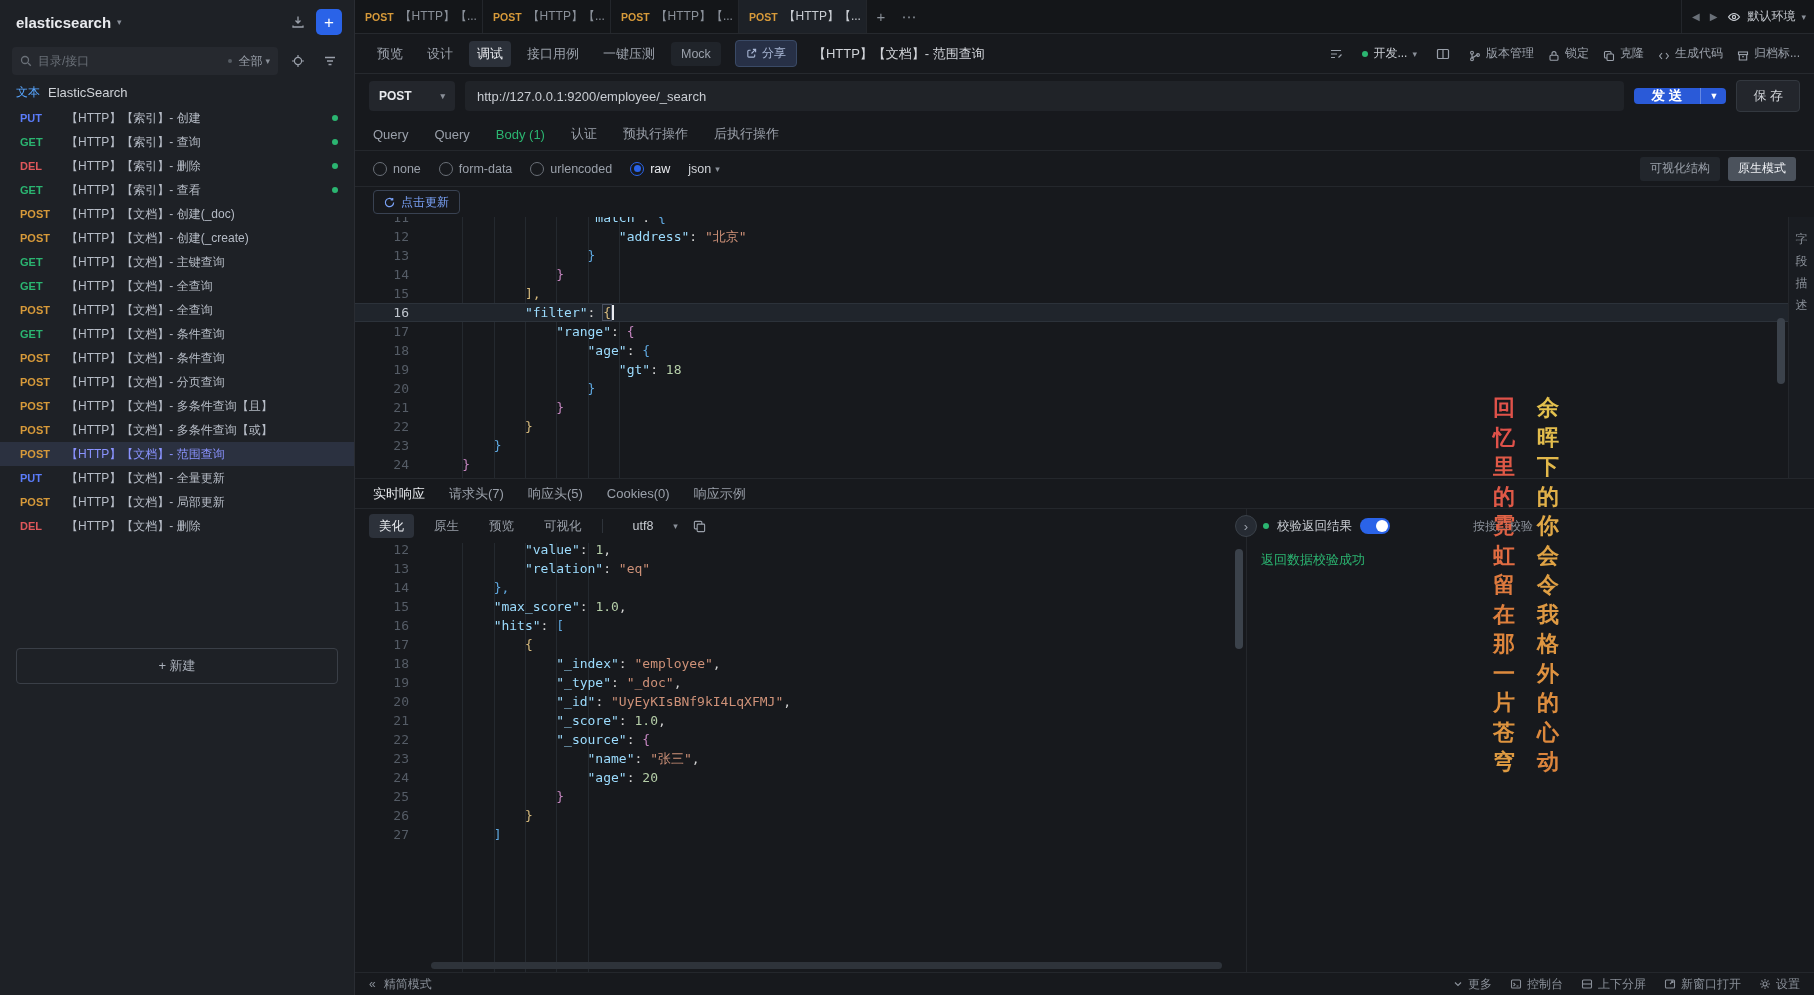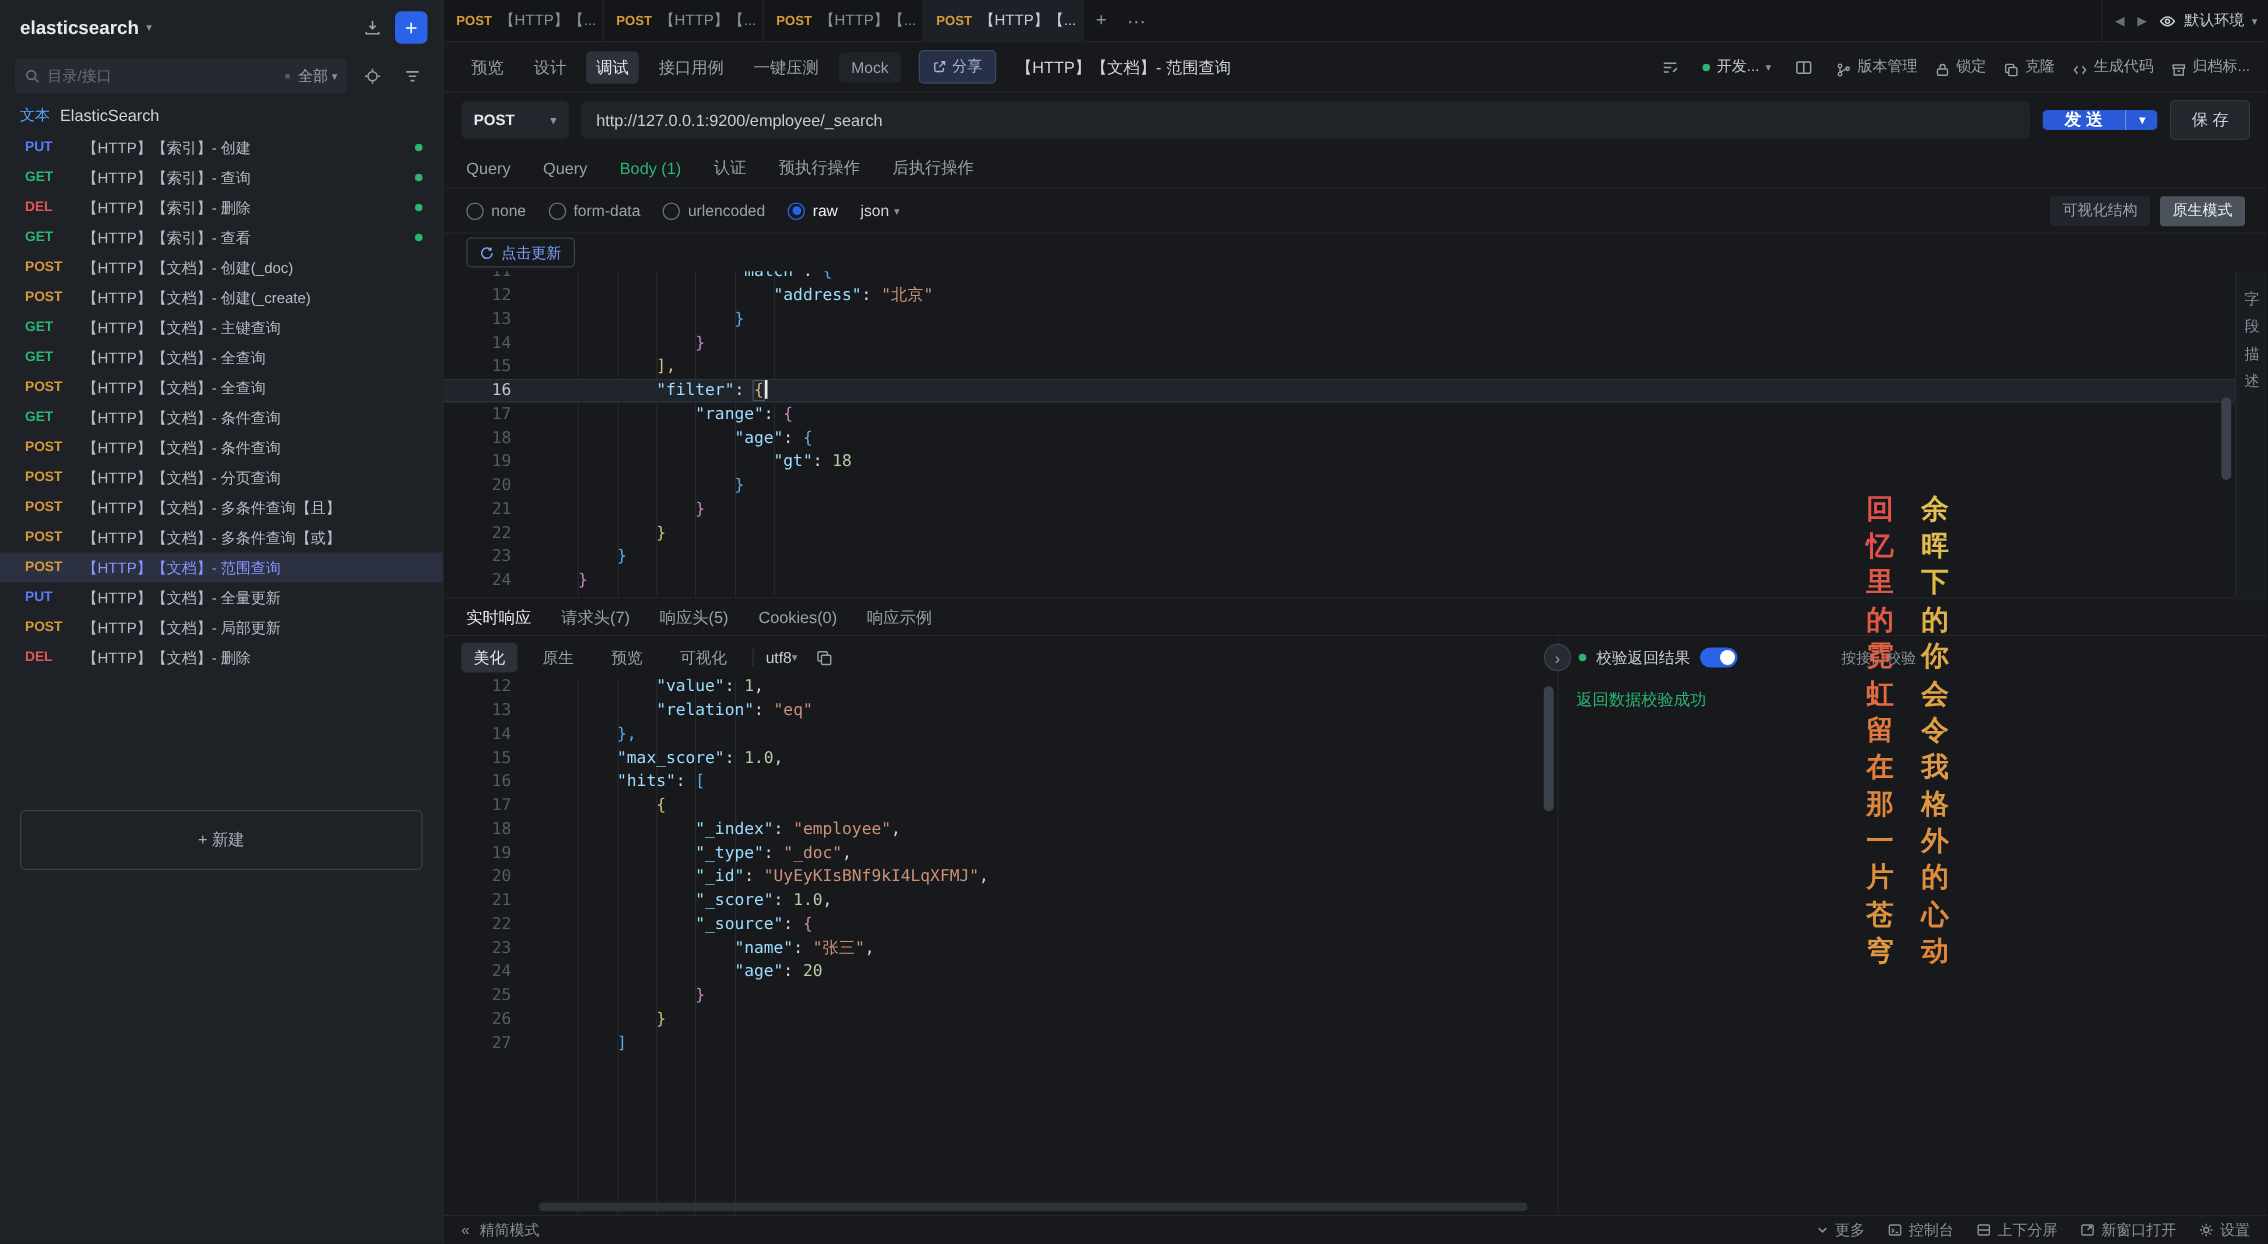--- a/index.html
+++ b/index.html
@@ -28,21 +28,21 @@
   .root-tag { color:#58a6ff; font-size:12px; }
   .root-name { color:#d0d3d8; font-size:13px; }
   .sb-list { }
   .sb-item { height:24px; display:flex; align-items:center; padding:0 16px 0 20px; cursor:pointer; }
   .sb-item .m { width:46px; font-size:11px; font-weight:700; flex-shrink:0; }
   .sb-item .t { flex:1; font-size:12px; color:#b6bcc6; white-space:nowrap; overflow:hidden; }
   .sb-item.sel { background:#2b3140; }
   .sb-item.sel .t { color:#8a93ff; }
   .m-POST { color:#d79a3a; } .m-GET { color:#2bb571; } .m-PUT { color:#5b7cfa; } .m-DEL { color:#e0575b; }
   .sb-dot { width:6px; height:6px; border-radius:50%; background:#2bb571; flex-shrink:0; }
-  .sb-new { margin:110px 16px 0; height:48px; border:1px solid #3a3f47; border-radius:4px; color:#aab0ba; display:flex; align-items:center; justify-content:center; font-size:13px; cursor:pointer; }
+  .sb-new { margin:110px 16px 0; height:36px; border:1px solid #3a3f47; border-radius:4px; color:#aab0ba; display:flex; align-items:center; justify-content:center; font-size:13px; cursor:pointer; }
 
   
   .main { flex:1; min-width:0; display:flex; flex-direction:column; }
 
   .tabbar { height:34px; background:#141619; border-bottom:1px solid #26292e; display:flex; align-items:stretch; }
   .tab-strip { display:flex; }
   .tab { width:128px; display:flex; align-items:center; gap:6px; padding:0 10px; border-right:1px solid #23262b; font-size:12px; color:#8a9099; cursor:pointer; white-space:nowrap; overflow:hidden; }
   .tab .m { font-size:10.5px; font-weight:700; flex-shrink:0; }
   .tab.active { background:#1d2127; color:#c8ccd2; }
   .udot { width:7px; height:7px; border-radius:50%; background:#4a9eff; flex-shrink:0; }
@@ -112,21 +112,21 @@
   
   .resp-header { height:30px; background:#17191d; border-bottom:1px solid #24272c; display:flex; align-items:center; gap:24px; padding:0 18px; position:relative; }
   .status-group { position:absolute; left:895px; top:0; height:100%; display:flex; align-items:center; gap:7px; font-size:12px; color:#9aa0aa; white-space:nowrap; }
   .st-green { color:#2bb571; } .st-blue { color:#5b8cff; }
   .resp-zone { flex:1; min-height:0; display:flex; }
   .resp-left { flex:1; min-width:0; display:flex; flex-direction:column; }
   .resp-toolbar { height:34px; display:flex; align-items:center; gap:10px; padding:0 14px; background:#17191d; }
   .chip { height:24px; padding:0 10px; border-radius:4px; display:flex; align-items:center; color:#9aa0aa; font-size:12.5px; cursor:pointer; }
   .chip.active { background:#2c313a; color:#e8eaee; }
   .tb-sep { width:1px; height:14px; background:#2e333a; }
-  .enc { display:flex; align-items:center; gap:0; color:#c8ccd2; font-size:12.5px; cursor:pointer; }
+  .enc { display:flex; align-items:center; gap:20px; color:#c8ccd2; font-size:12.5px; cursor:pointer;margin-left:20px; }
   .resp-editor { flex:1; position:relative; overflow:hidden; background:#17191d; font-family:"DejaVu Sans Mono",monospace; font-size:13px; }
   .resp-right { width:568px; border-left:1px solid #24272c; background:#17191d; position:relative; display:flex; flex-direction:column; }
   .collapse-btn { position:absolute; left:-12px; top:6px; width:22px; height:22px; border-radius:50%; background:#262b33; border:1px solid #3a4149; color:#9aa0aa; display:flex; align-items:center; justify-content:center; font-size:13px; cursor:pointer; z-index:5; }
   .rr-top { height:34px; display:flex; align-items:center; gap:8px; padding:0 16px; }
   .v-label { color:#c8ccd2; font-size:12.5px; }
   .toggle { width:30px; height:16px; border-radius:8px; background:#2a63e8; position:relative; cursor:pointer; flex-shrink:0; }
   .toggle::after { content:""; position:absolute; right:2px; top:2px; width:12px; height:12px; border-radius:50%; background:#fff; }
   .v-mode { margin-left:auto; color:#8a9099; font-size:12px; padding-right:265px; white-space:nowrap; }
   .v-success { color:#2bb571; font-size:13px; padding:8px 16px 0 14px; }
 

